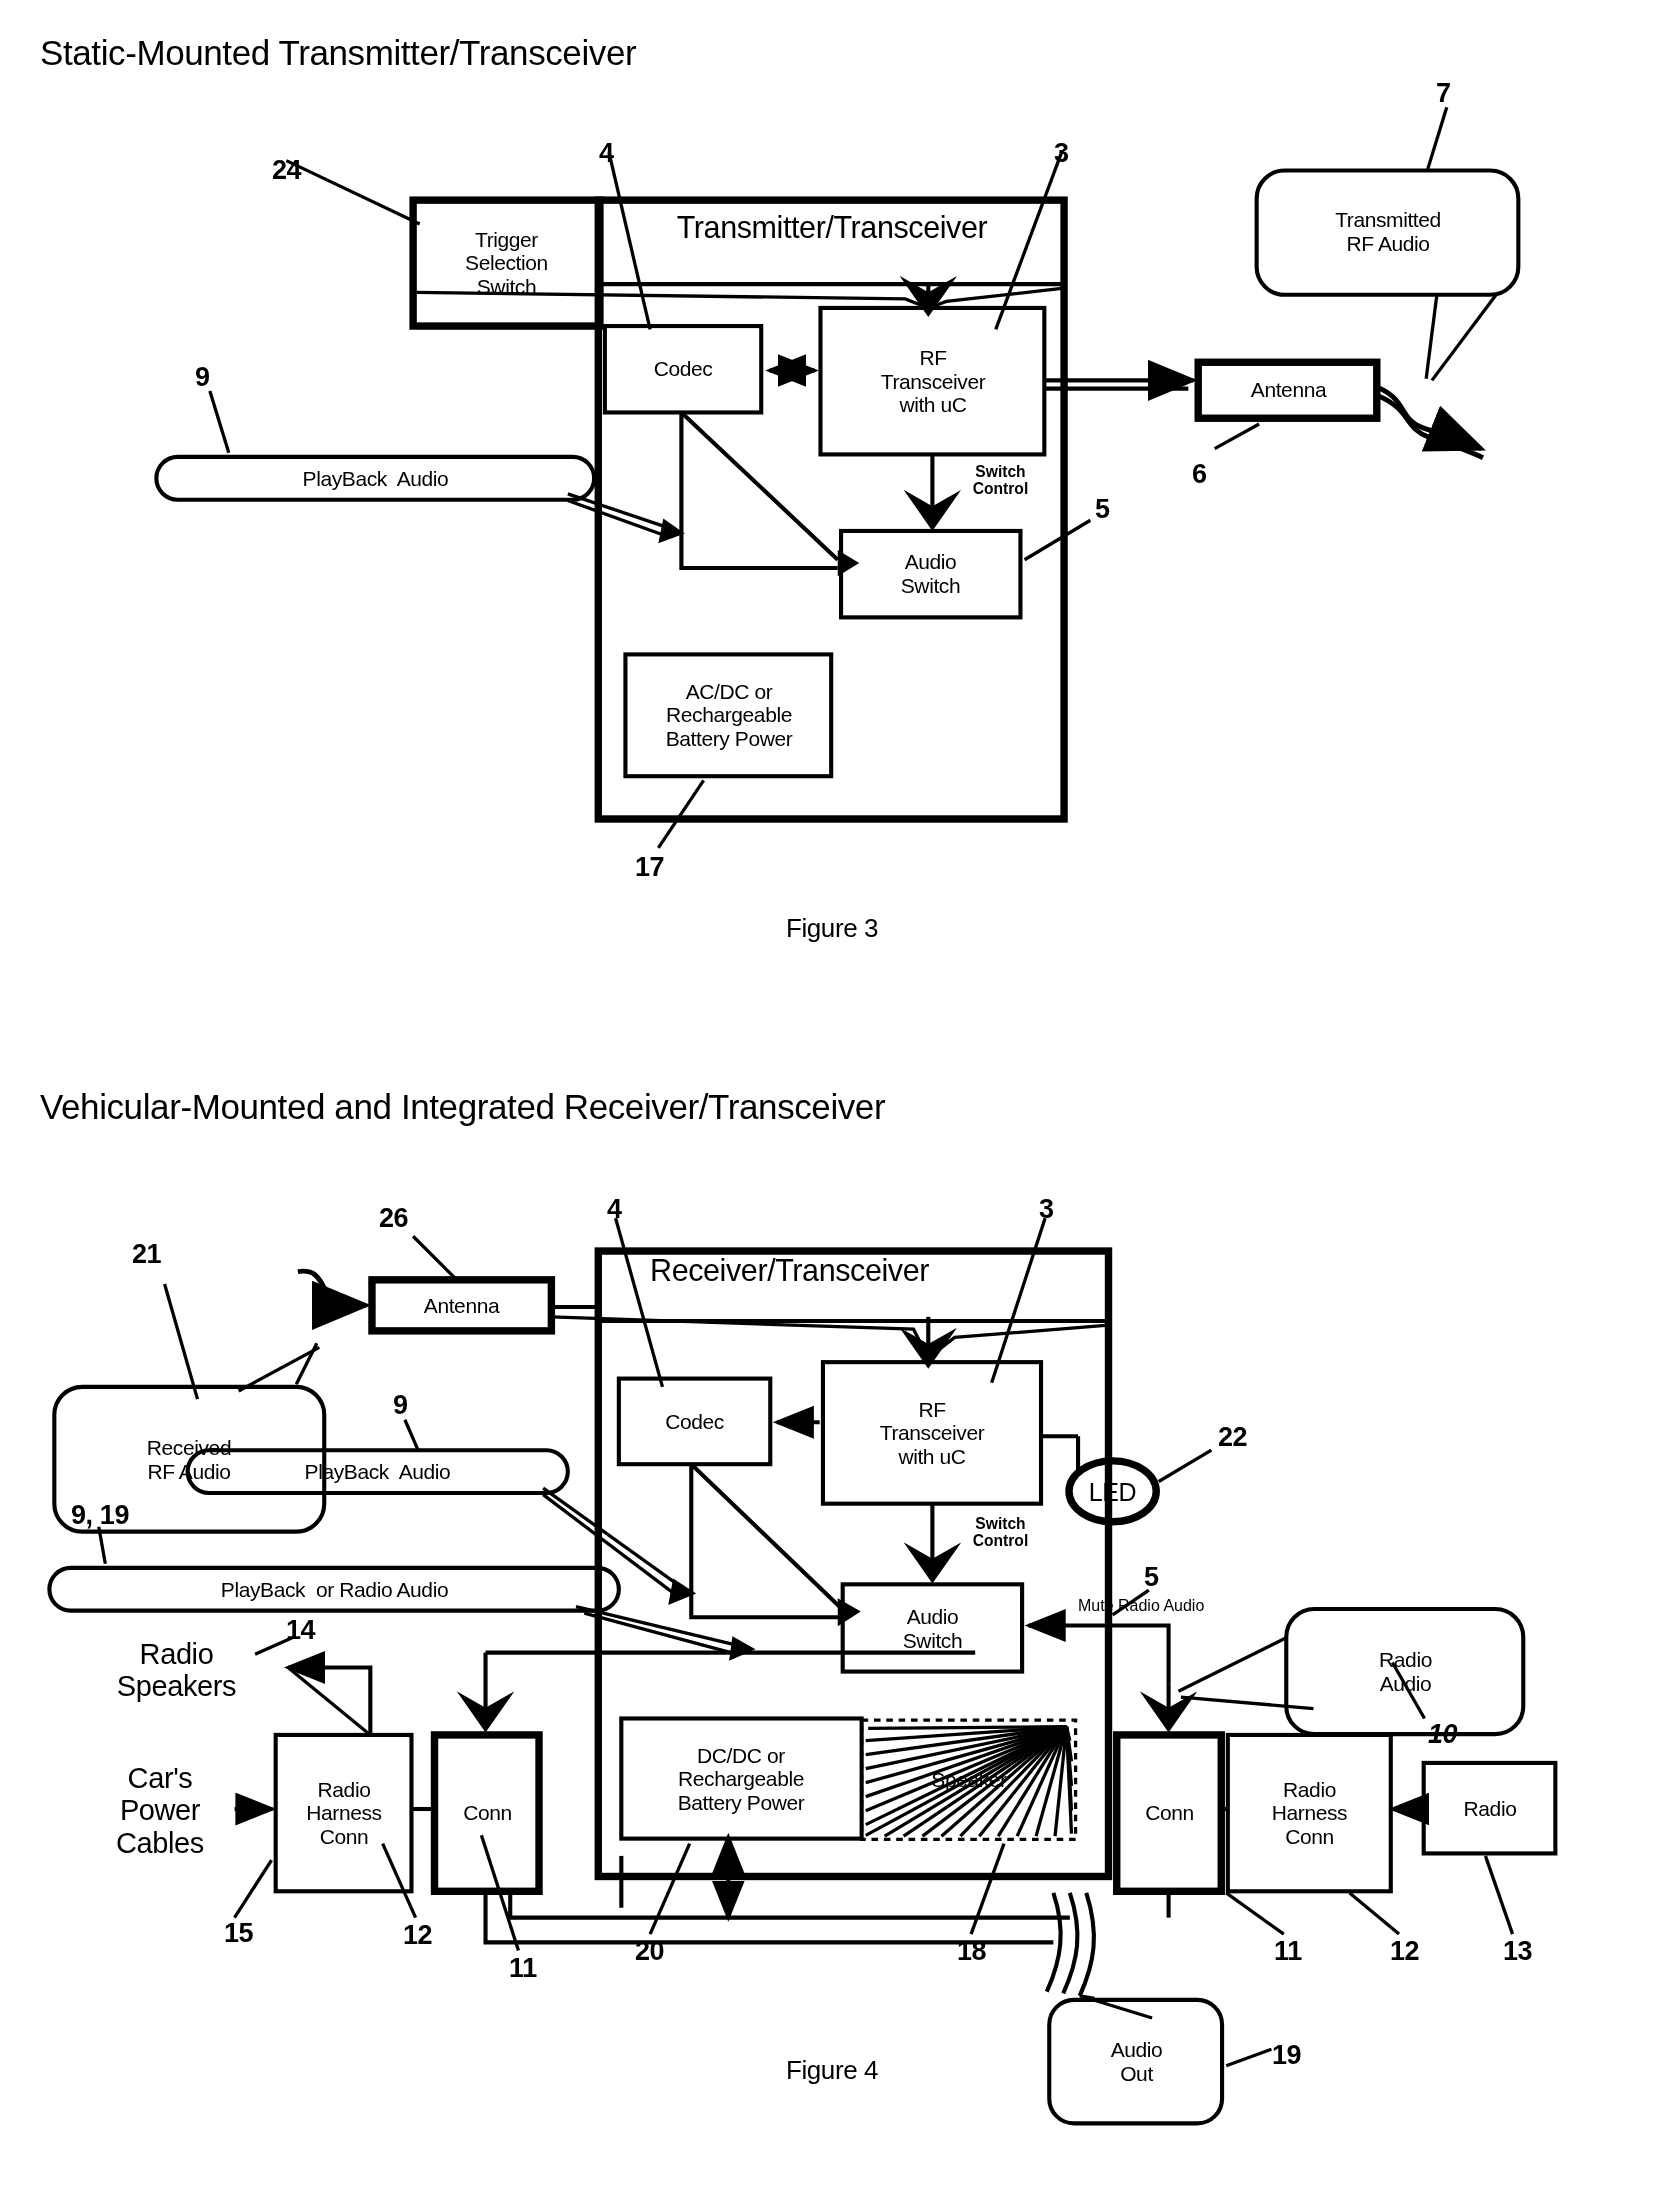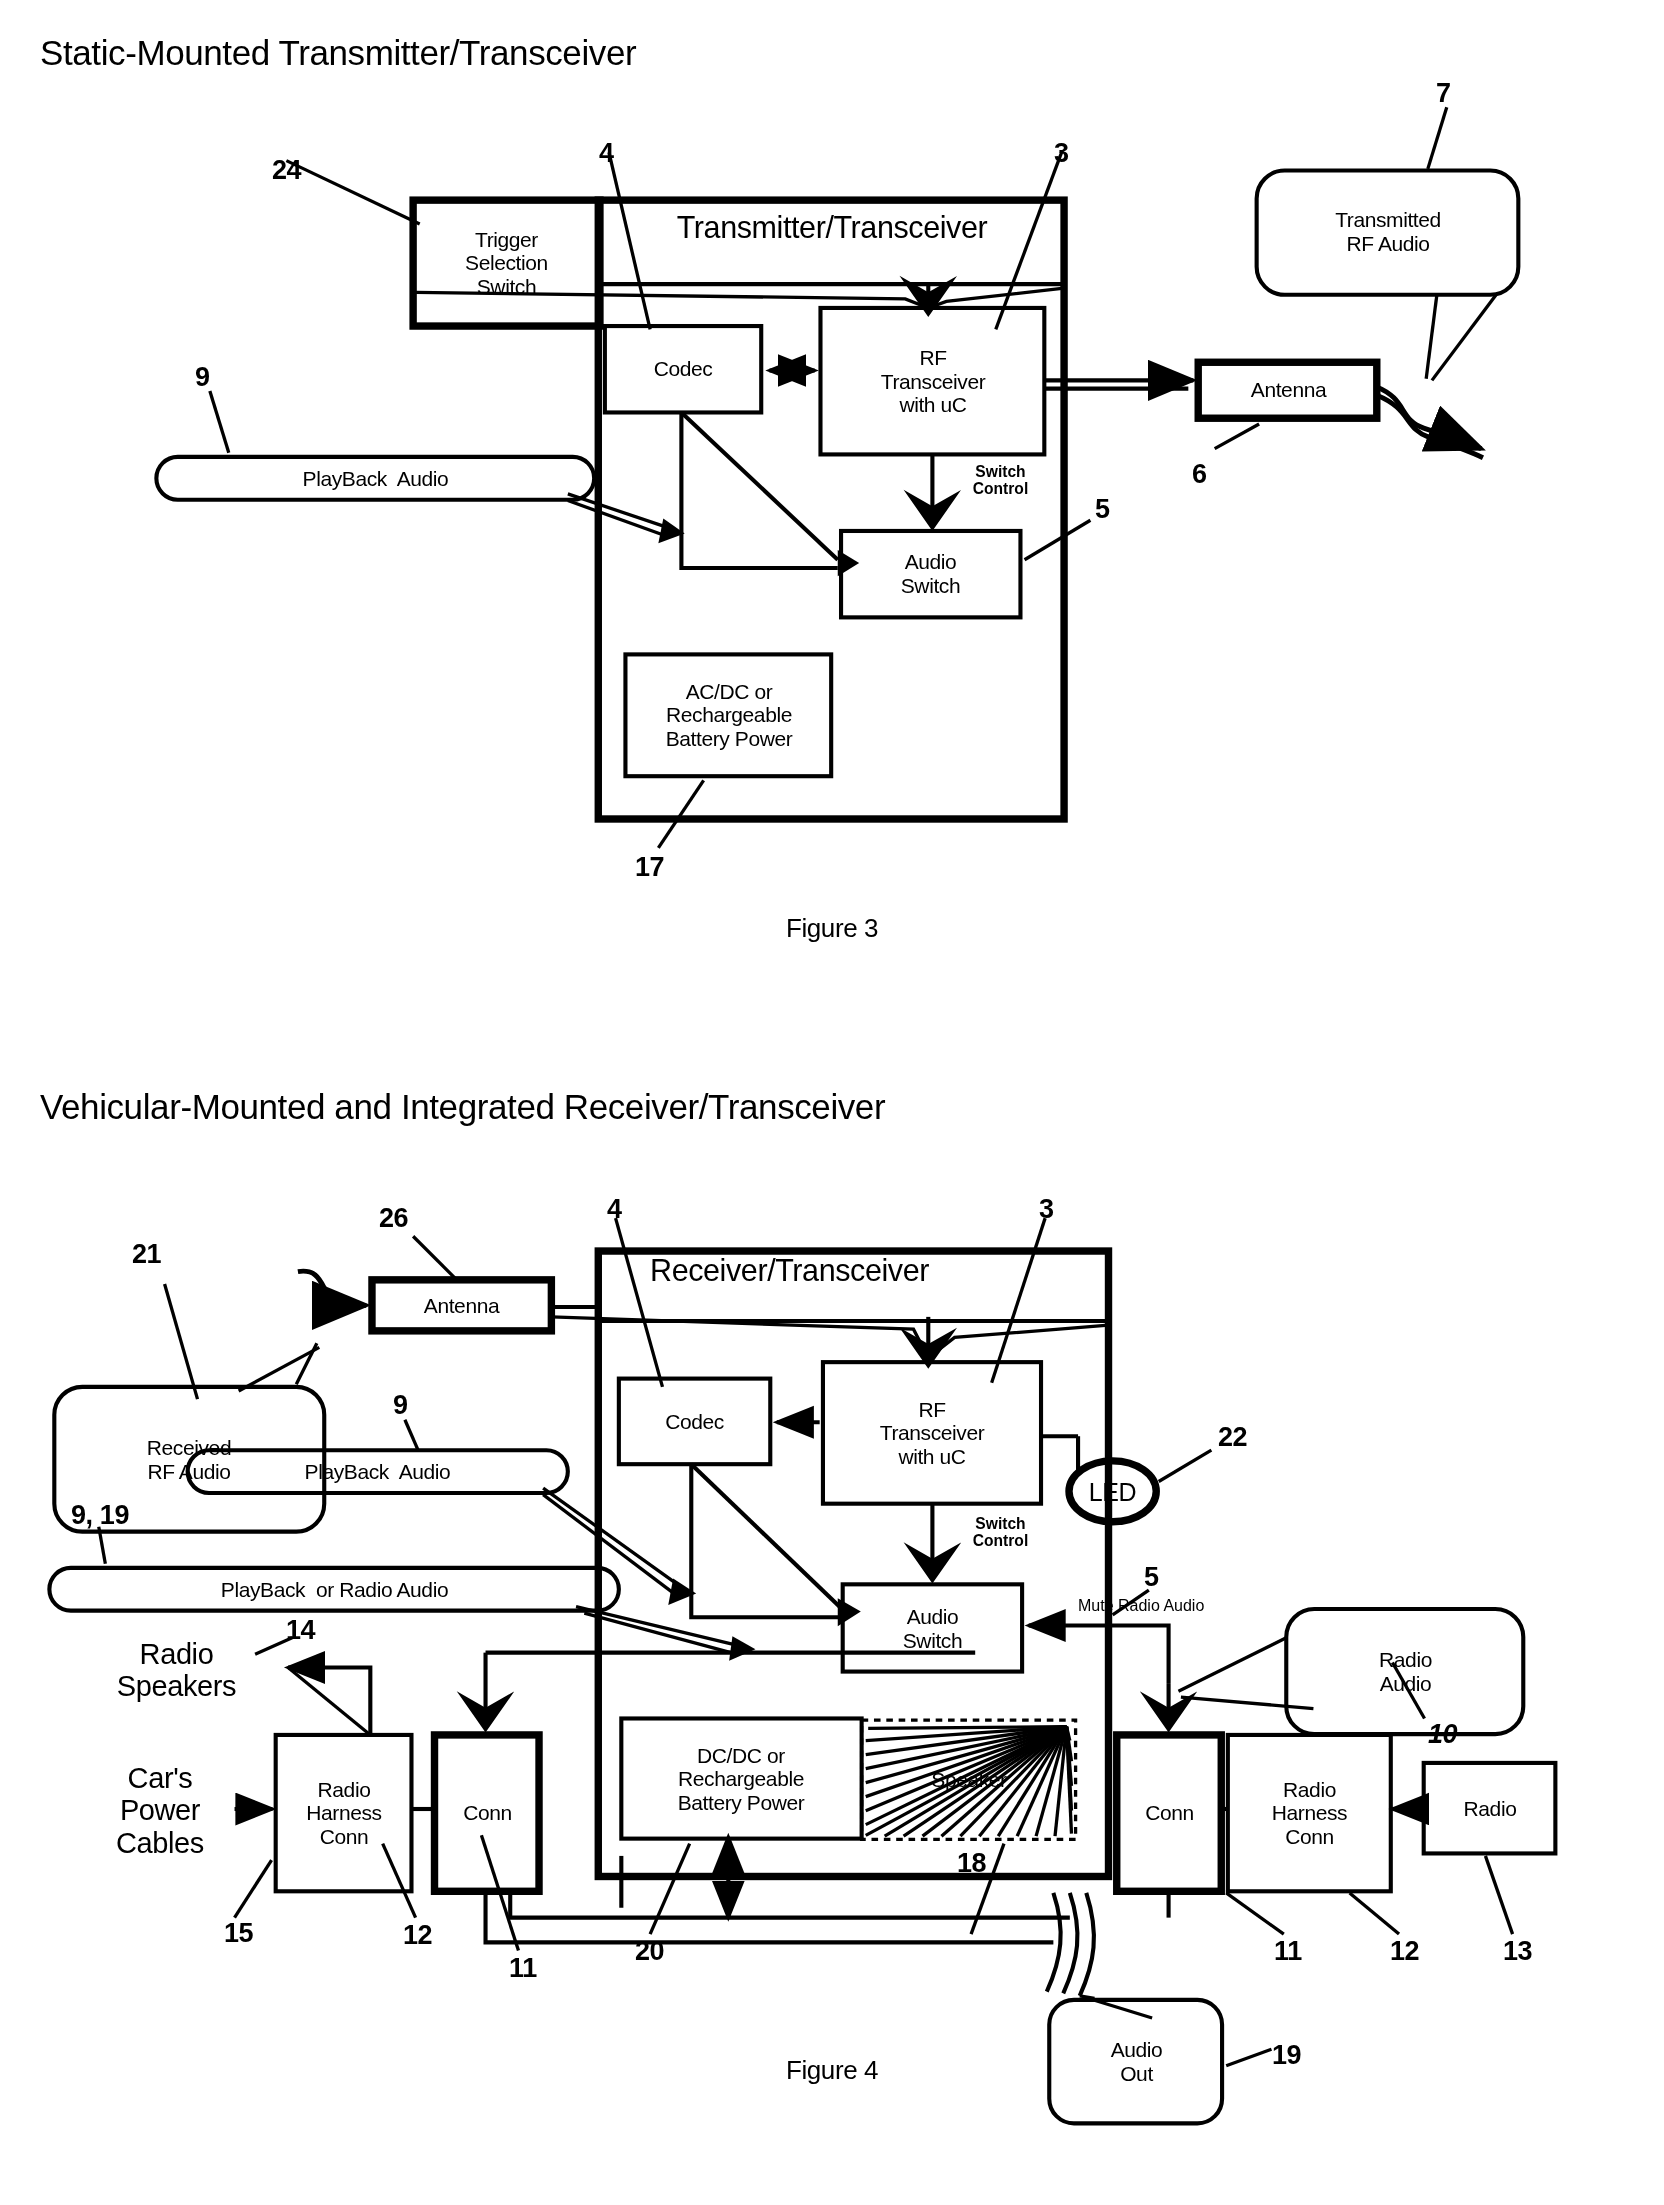--- a/index.html
+++ b/index.html
@@ -408,21 +408,21 @@
   <div class="txt refnum" style="left:393px; top:1390px;">9</div>
   <div class="txt refnum" style="left:71px; top:1500px;">9, 19</div>
   <div class="txt refnum" style="left:1218px; top:1422px;">22</div>
   <div class="txt refnum" style="left:1144px; top:1562px;">5</div>
   <div class="txt refnum" style="left:1428px; top:1719px;font-style:italic;">10</div>
   <div class="txt refnum" style="left:286px; top:1615px;">14</div>
   <div class="txt refnum" style="left:224px; top:1918px;">15</div>
   <div class="txt refnum" style="left:403px; top:1920px;">12</div>
   <div class="txt refnum" style="left:509px; top:1953px;">11</div>
   <div class="txt refnum" style="left:635px; top:1936px;">20</div>
-  <div class="txt refnum" style="left:957px; top:1848px;">18</div>
+  <div class="txt refnum" style="left:957px; top:1936px;">18</div>
   <div class="txt refnum" style="left:1274px; top:1936px;">11</div>
   <div class="txt refnum" style="left:1390px; top:1936px;">12</div>
   <div class="txt refnum" style="left:1503px; top:1936px;">13</div>
   <div class="txt refnum" style="left:1272px; top:2040px;">19</div>
 
   <div class="txt fig-caption" style="left:0; top:2056px; width:1664px;">Figure 4</div>
 
 </div>
 
 

